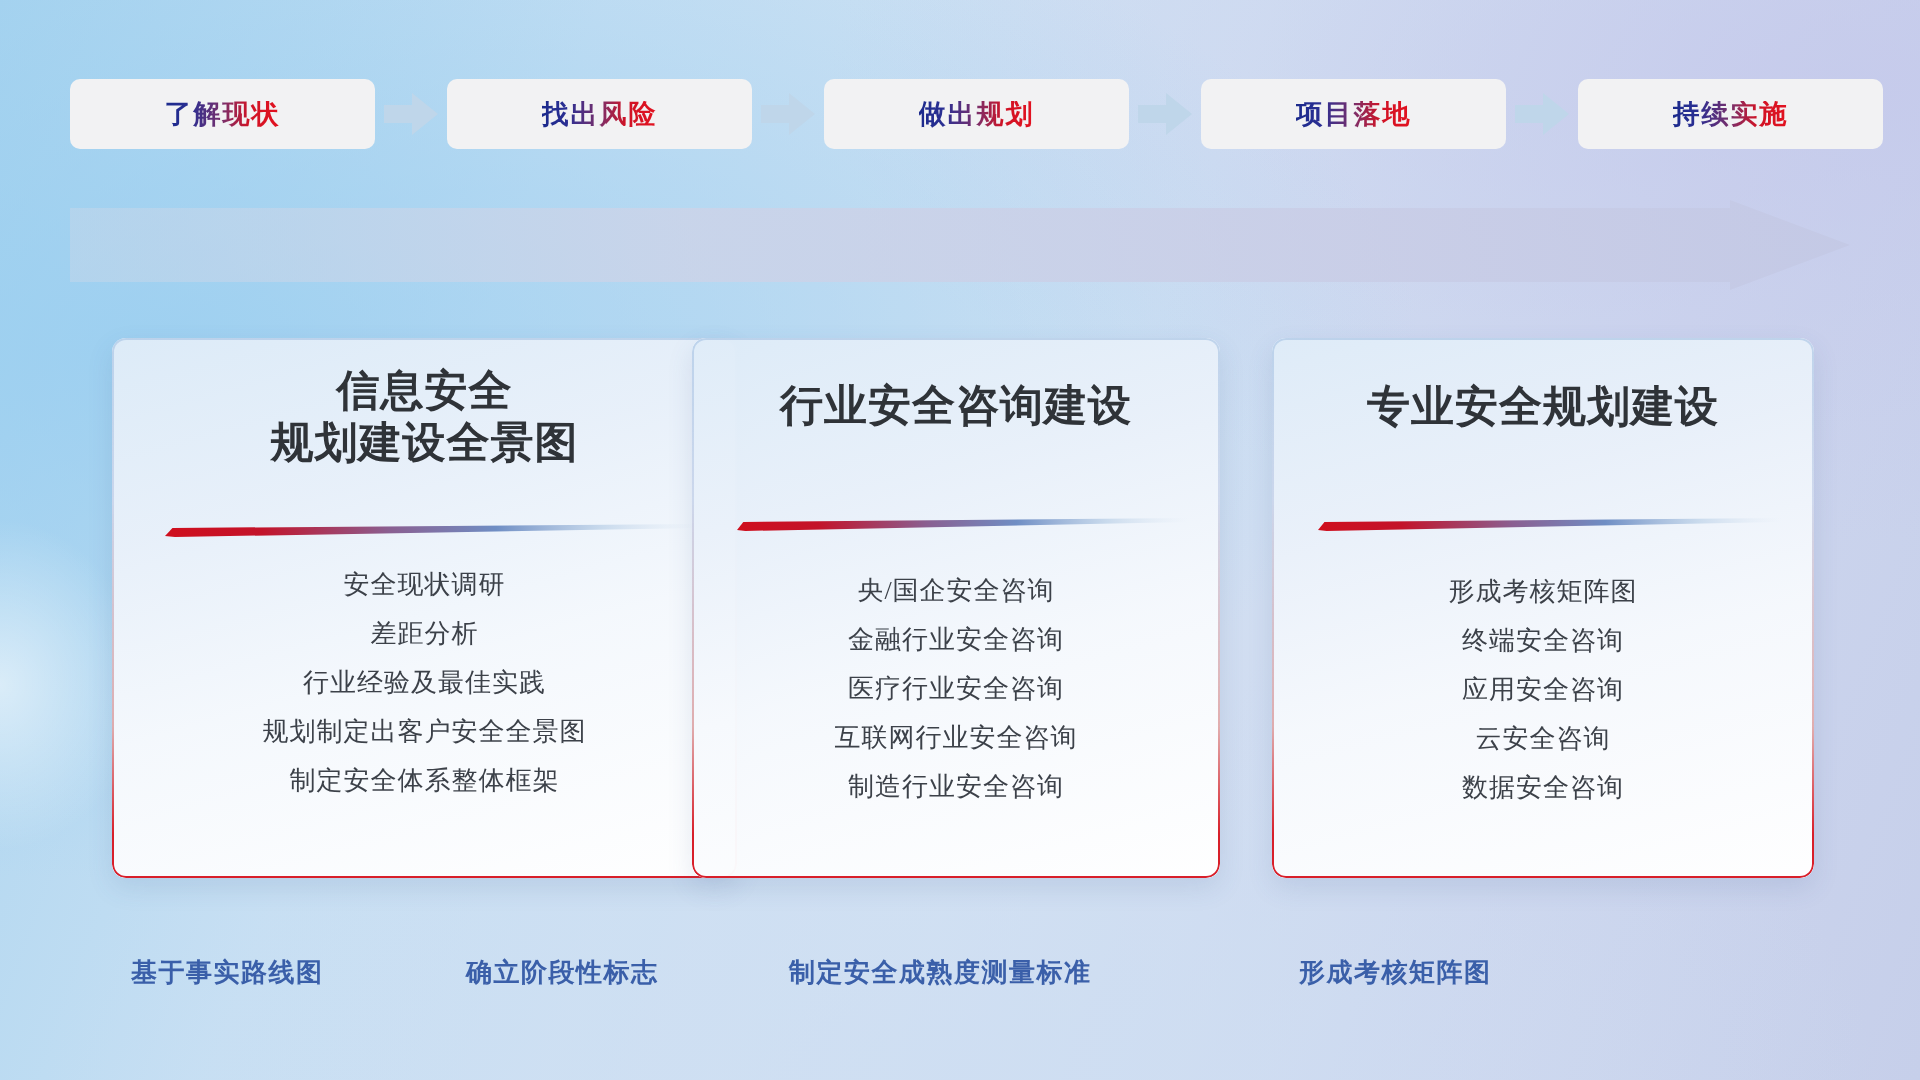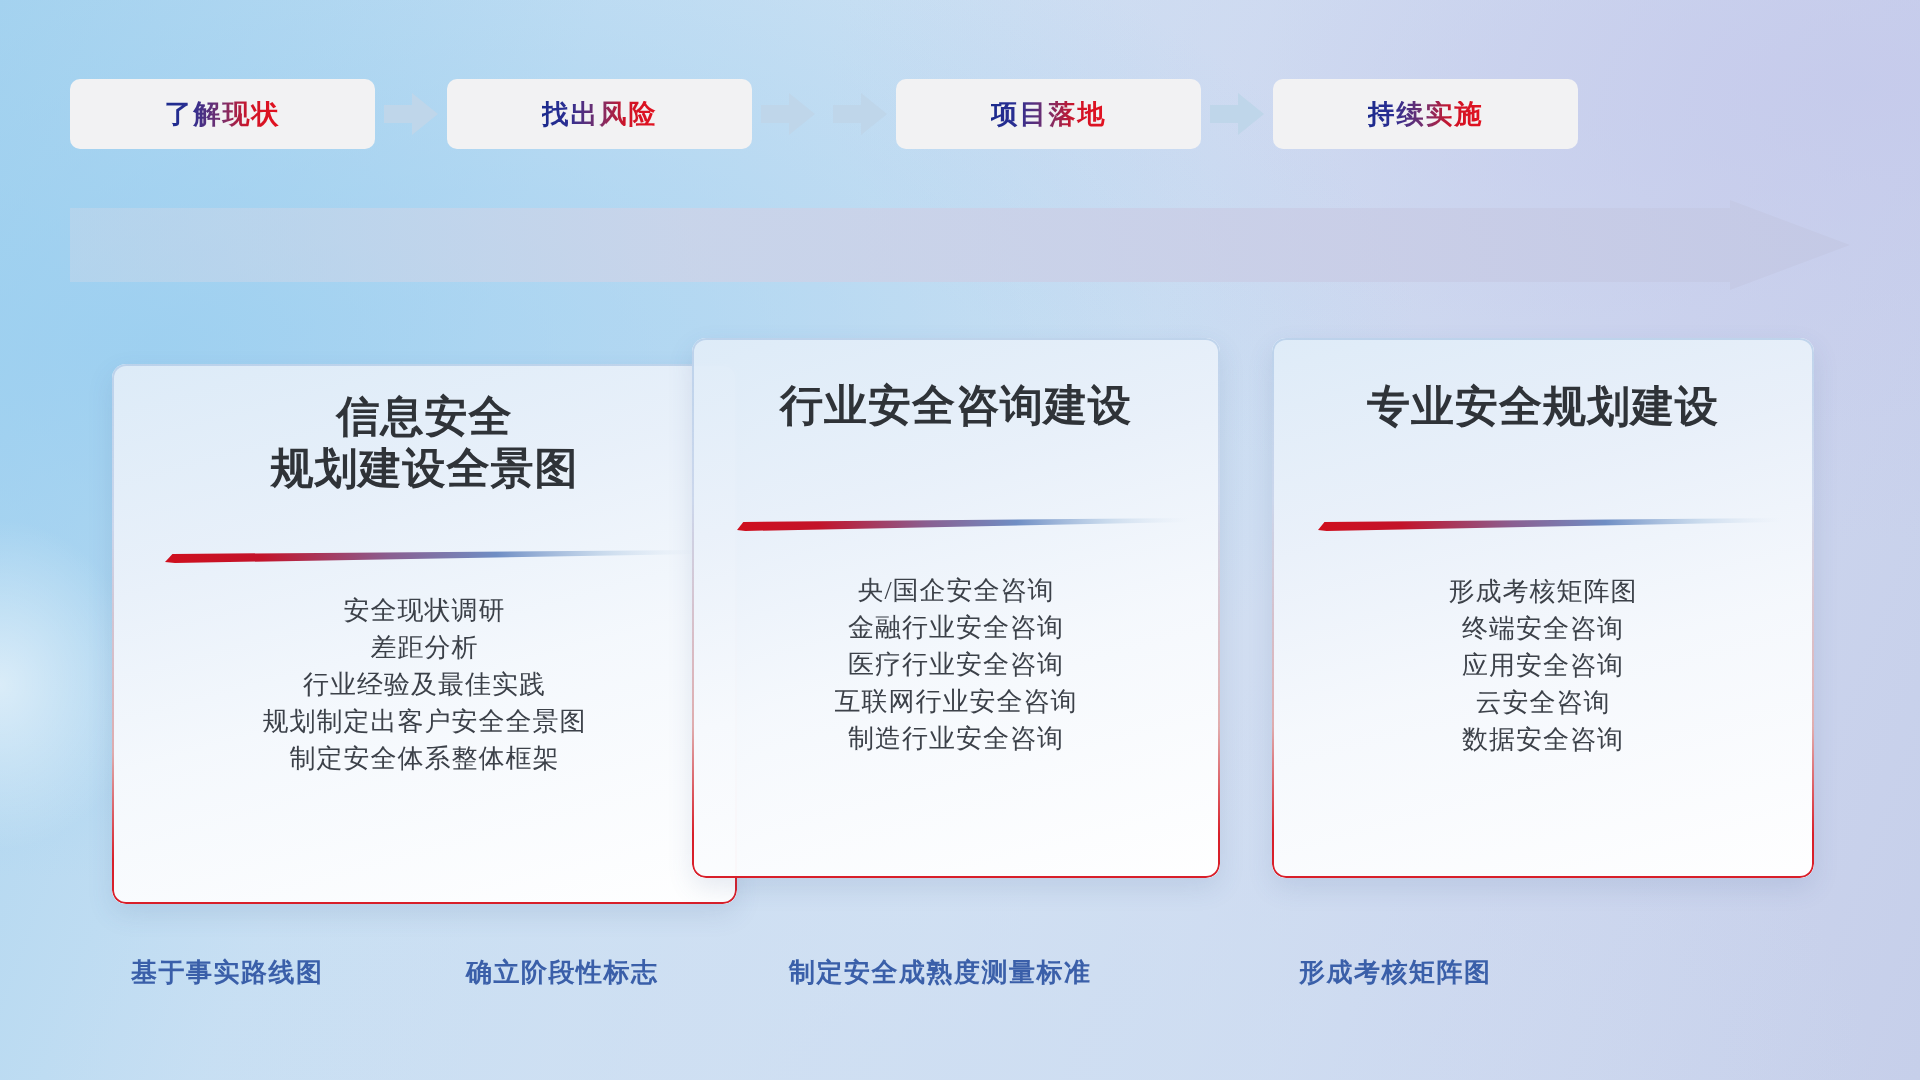--- a/index.html
+++ b/index.html
@@ -87,39 +87,39 @@
     position:absolute;inset:0;border-radius:14px;pointer-events:none;
     border:2px solid transparent;
     background:linear-gradient(180deg,
         rgba(160,190,225,0.55) 0%,
         rgba(170,185,220,0.45) 30%,
         rgba(205,110,110,0.55) 72%,
         #d81f2a 92%, #d81f2a 100%) border-box;
     -webkit-mask:linear-gradient(#000 0 0) padding-box, linear-gradient(#000 0 0);
     -webkit-mask-composite:xor;mask-composite:exclude;
   }
-  #card-1{left:112px;width:625px;margin-top:26px;}
+  #card-1{left:112px;width:625px;}
   #card-2{left:692px;width:528px;font-family:Liberation Serif, serif;}
   #card-3{left:1272px;width:542px;}
 
   .card-title{
     position:absolute;left:0;right:0;top:42px;text-align:center;
     font-size:43px;font-weight:700;color:#2f3338;line-height:1.22;
     letter-spacing:1px;
   }
   #card-1 .card-title{top:26px;}
   .card-divider{
     position:absolute;left:8.5%;right:6%;top:180px;height:13px;
   }
   #card-1 .card-divider{top:186px;}
   .card-divider svg{display:block;width:100%;height:100%;}
 
   .card-list{
     position:absolute;left:0;right:0;top:235px;
-    display:flex;flex-direction:column;align-items:center;
+    display:flex;flex-direction:column;align-items:center;gap:12px;
   }
   #card-1 .card-list{top:228px;}
   .card-list-item{
     font-size:26px;color:#3c4149;line-height:1.42;letter-spacing:1px;
   }
 
   
   .footnotes{position:absolute;left:0;top:908px;width:1920px;height:60px;}
   .footnote{
     position:absolute;top:0;
@@ -150,20 +150,23 @@
     <div class="step-box">
       <span class="step-label">找出风险</span>
     </div>
 
     <div class="step-arrow">
       <svg width="58" height="46" viewBox="0 0 58 46">
         <path d="M2 14 H30 V2 L56 23 L30 44 V32 H2 Z" fill="#bfd6ea"></path>
       </svg>
     </div>
 
+    <div class="step-box">
+      <span class="step-label">做出规划</span>
+    </div>
 
     <div class="step-arrow">
       <svg width="58" height="46" viewBox="0 0 58 46">
         <path d="M2 14 H30 V2 L56 23 L30 44 V32 H2 Z" fill="#bfd6ea"></path>
       </svg>
     </div>
 
     <div class="step-box">
       <span class="step-label">项目落地</span>
     </div>

